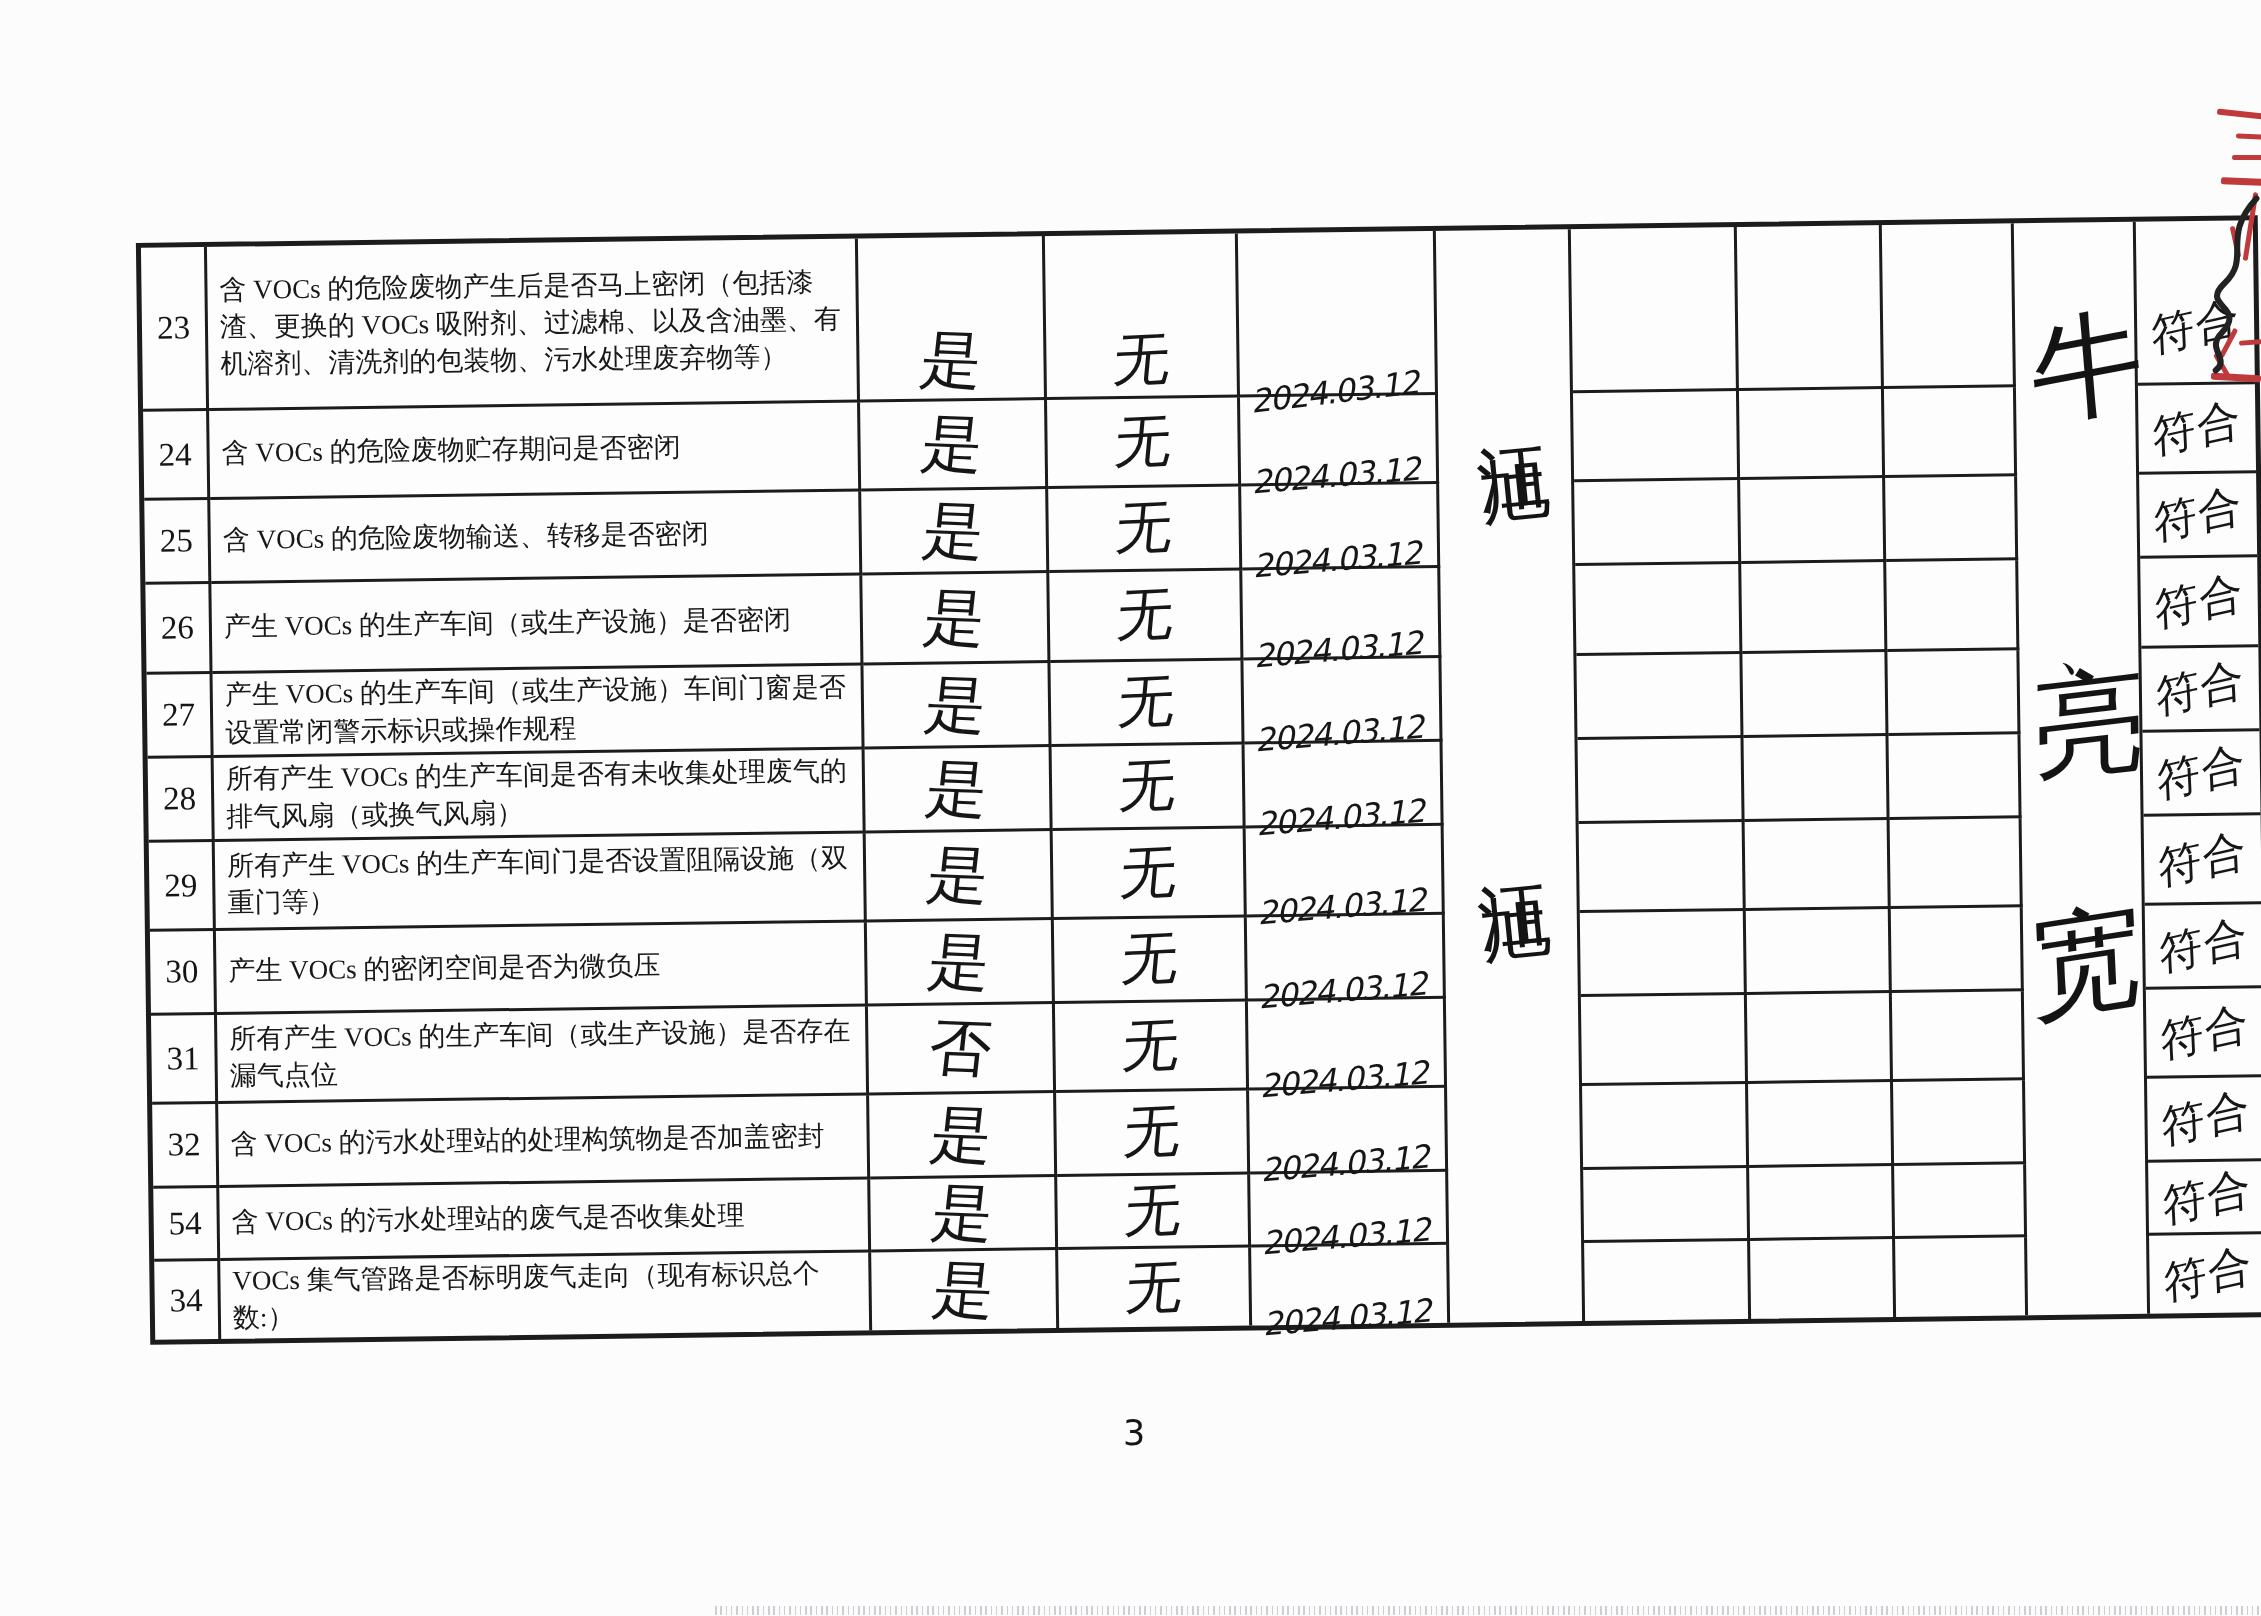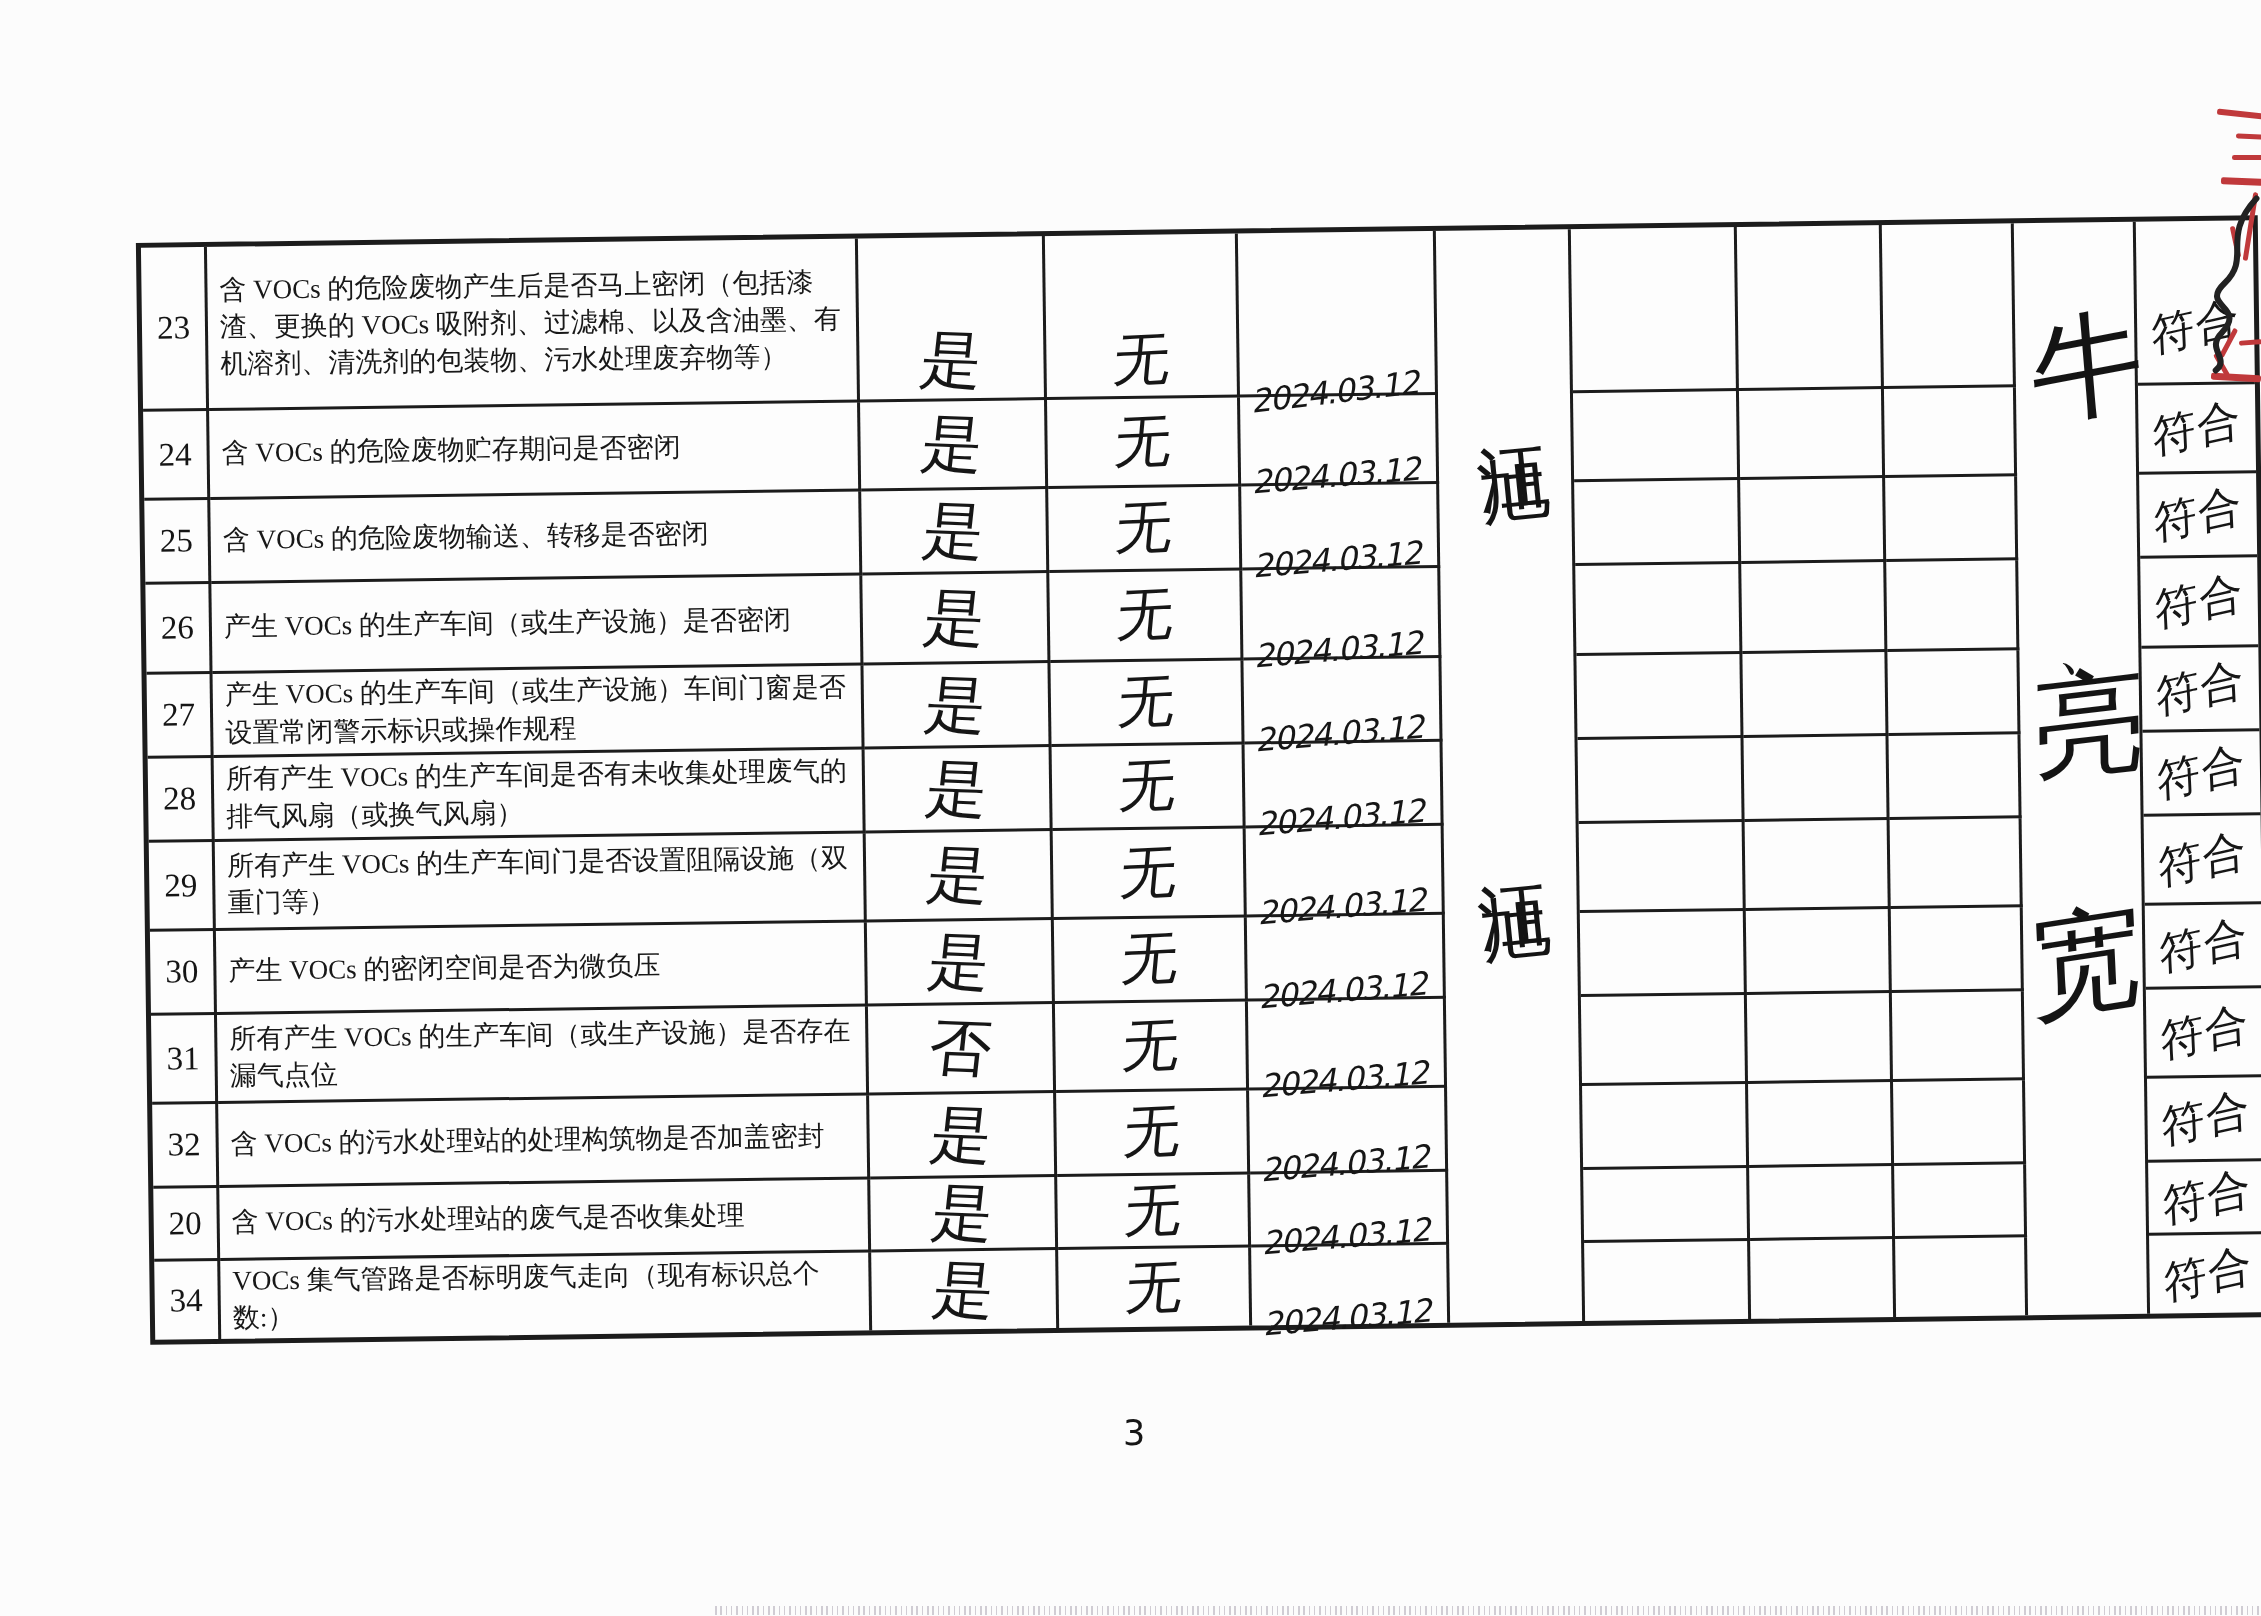--- a/index.html
+++ b/index.html
@@ -244,21 +244,21 @@
       </div>
       <div class="cell datec" style="grid-area: 10 / 5;">
         <span class="hw">2024.03.12</span>
       </div>
       <div class="cell empty" style="grid-area: 10 / 7;"></div>
       <div class="cell empty" style="grid-area: 10 / 8;"></div>
       <div class="cell empty" style="grid-area: 10 / 9;"></div>
       <div class="cell res last-col" style="grid-area: 10 / 11;">
         <span class="hw">符合</span>
       </div>
-      <div class="cell num" style="grid-area: 11 / 1;">20</div>
+      <div class="cell num" style="grid-area: 11 / 1;">54</div>
       <div class="cell q" style="grid-area: 11 / 2;">含 VOCs 的污水处理站的废气是否收集处理</div>
       <div class="cell ans" style="grid-area: 11 / 3;">
         <span class="hw">是</span>
       </div>
       <div class="cell noneval" style="grid-area: 11 / 4;">
         <span class="hw">无</span>
       </div>
       <div class="cell datec" style="grid-area: 11 / 5;">
         <span class="hw">2024.03.12</span>
       </div>

